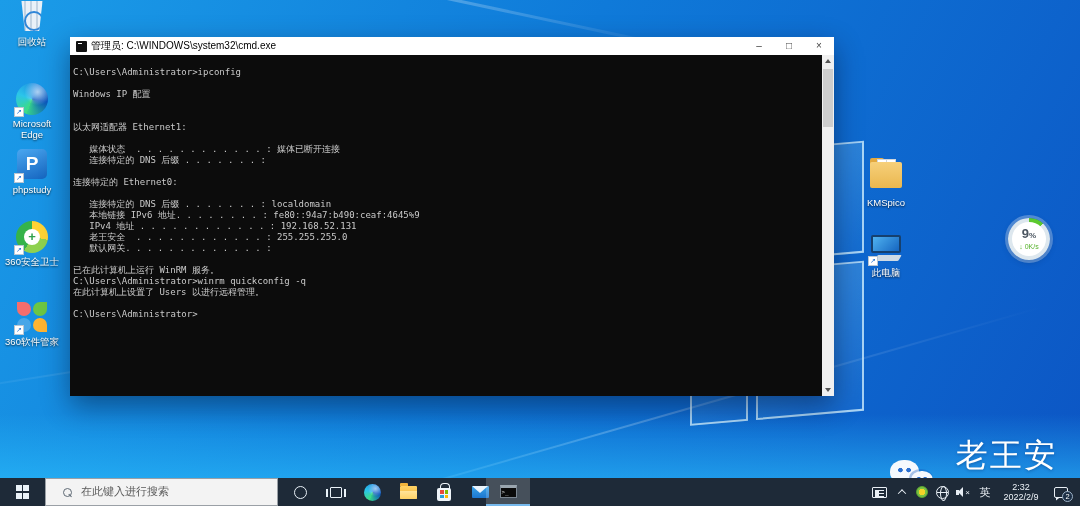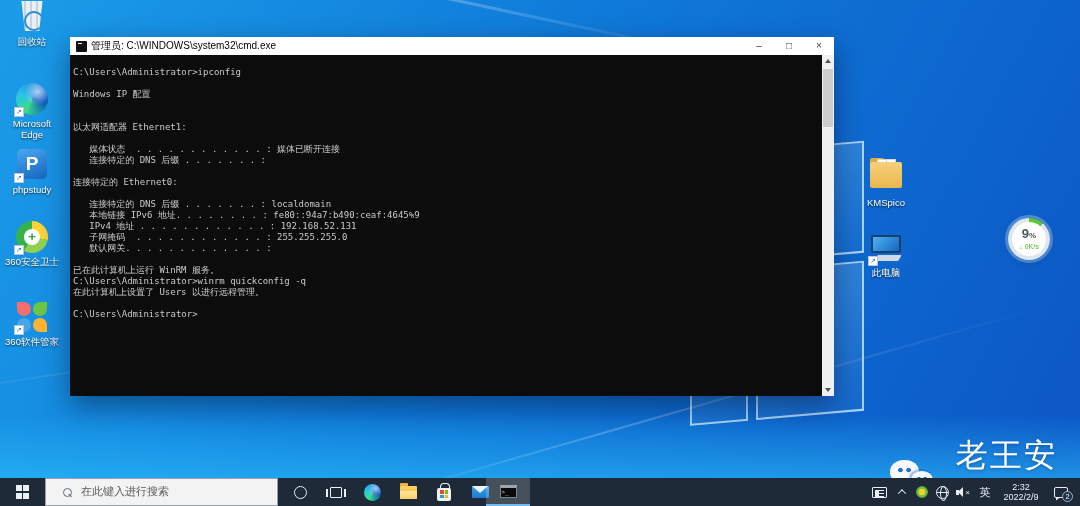--- a/index.html
+++ b/index.html
@@ -298,21 +298,21 @@
       <div class="cline">以太网适配器 Ethernet1:</div>
       <div class="cline"></div>
       <div class="cline">   媒体状态  . . . . . . . . . . . . : 媒体已断开连接</div>
       <div class="cline">   连接特定的 DNS 后缀 . . . . . . . :</div>
       <div class="cline"></div>
       <div class="cline">连接特定的 Ethernet0:</div>
       <div class="cline"></div>
       <div class="cline">   连接特定的 DNS 后缀 . . . . . . . : localdomain</div>
       <div class="cline">   本地链接 IPv6 地址. . . . . . . . : fe80::94a7:b490:ceaf:4645%9</div>
       <div class="cline">   IPv4 地址 . . . . . . . . . . . . : 192.168.52.131</div>
-      <div class="cline">   子网掩码  . . . . . . . . . . . . : 255.255.255.0</div>
+      <div class="cline">   老王安全  . . . . . . . . . . . . : 255.255.255.0</div>
       <div class="cline">   默认网关. . . . . . . . . . . . . :</div>
       <div class="cline"></div>
       <div class="cline">已在此计算机上运行 WinRM 服务。</div>
       <div class="cline">C:\Users\Administrator&gt;winrm quickconfig -q</div>
       <div class="cline">在此计算机上设置了 Users 以进行远程管理。</div>
       <div class="cline"></div>
       <div class="cline">C:\Users\Administrator&gt;</div>
     </div>
     <div class="cmd-sb">
       <span class="sb-up"></span>

